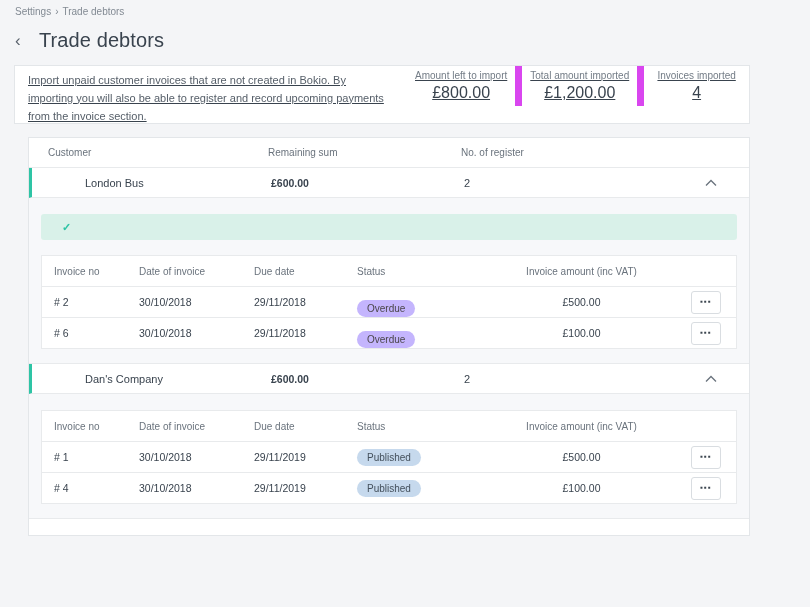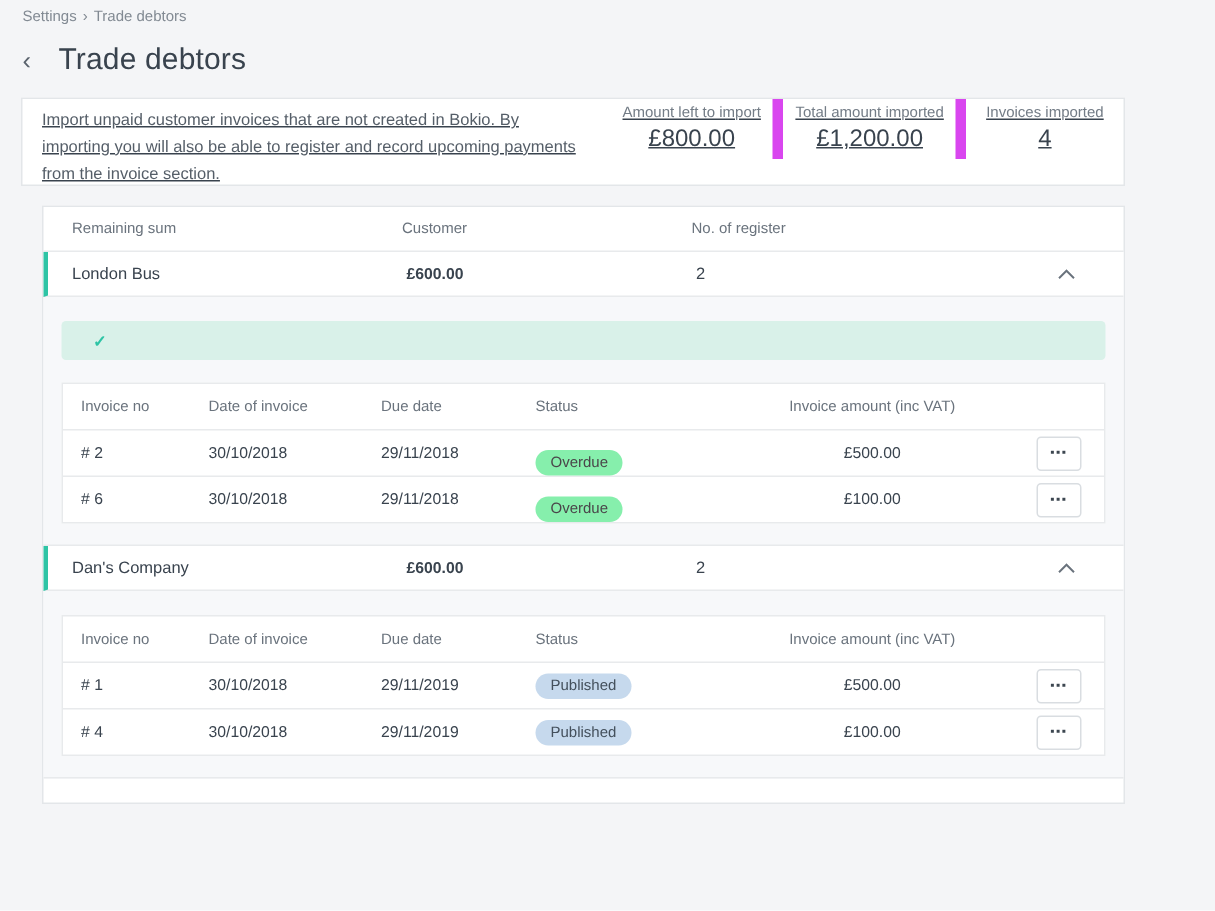--- a/index.html
+++ b/index.html
@@ -77,21 +77,21 @@
   }
   .outer-header > span:first-child { padding-left: 19px; }
   .customer-row {
     height: 30px;
     font-size: 11px; color: #39434e;
     border-left: 3px solid #2ec4a5;
     border-bottom: 1px solid #e8eaec;
     cursor: pointer;
     background: #ffffff;
   }
-  .customer-row > span:first-child { padding-left: 16px; }
+  .customer-row > span:first-child { padding-left: 16px; margin-left: 37px; }
   .customer-row .remaining { font-weight: bold; font-size: 10.5px; }
   .chevron-cell { display: flex; justify-content: flex-start; }
   .expanded {
     background: #f7f8fa;
     border-bottom: 1px solid #e8eaec;
     padding: 16px 12px 14px 12px;
   }
   .banner {
     background: #d9f1e9;
     border-radius: 3px;
@@ -122,21 +122,21 @@
     border-top: 1px solid #e8eaec;
     font-size: 10.5px; color: #39434e;
   }
   .pill {
     display: inline-block;
     font-size: 10px;
     padding: 3px 10px;
     border-radius: 10px;
     color: #4a464a;
   }
-  .pill.overdue { background: #86efac; margin-top: 12px; }
+  .pill.overdue { background: #c4b5fd; margin-top: 12px; }
   .pill.published { background: #c6d9ed; color: #44505c; }
   .more-btn {
     width: 30px; height: 23px;
     background: #ffffff;
     border: 1px solid #d9dde1;
     border-radius: 3px;
     font-size: 8px; letter-spacing: 1px;
     color: #3c4650;
     cursor: pointer;
     padding: 0;
@@ -168,22 +168,22 @@
       </div>
       <div class="stat-cell">
         <div class="stat-label">Invoices imported</div>
         <div class="stat-value">4</div>
       </div>
     </div>
 </div>
 
 <div class="table-card">
   <div class="outer-grid outer-header">
+    <span>Customer</span>
     <span>Remaining sum</span>
-    <span>Customer</span>
     <span>No. of register</span>
     <span></span>
   </div>
   <div id="groups">
       <div class="outer-grid customer-row">
         <span>London Bus</span>
         <span class="remaining">£600.00</span>
         <span>2</span>
         <span class="chevron-cell">
           <svg width="12" height="8" viewBox="0 0 12 8">

